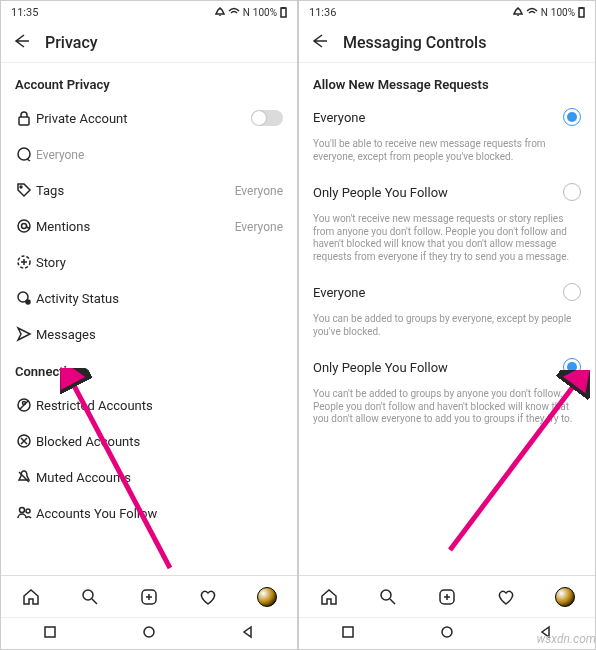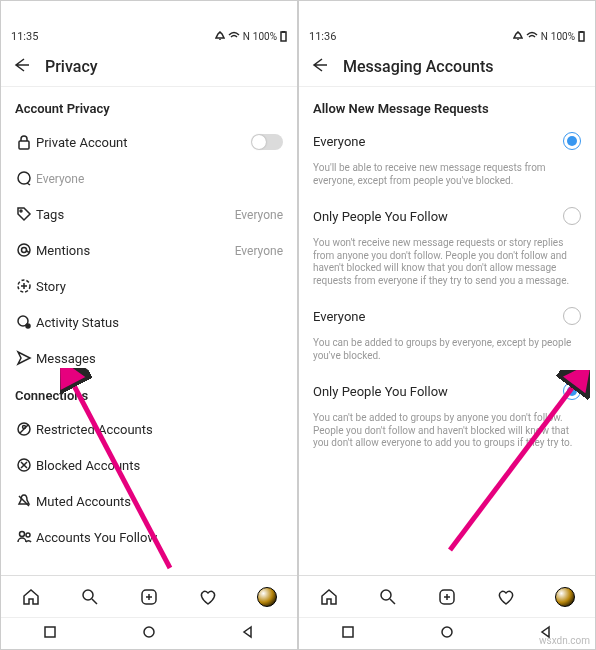--- a/index.html
+++ b/index.html
@@ -20,21 +20,20 @@
     display: flex; flex-direction: column;
     position: relative;
     background:#fff;
   }
   .status-bar {
     height: 22px;
     display: flex; align-items: center; justify-content: space-between;
     padding: 0 10px;
     font-size: 11px;
     color: #333;
-    margin-top: 24px;
   }
   .status-right { display: flex; align-items: center; gap: 3px; font-size: 10px;}
   .app-header {
     height: 40px;
     display: flex; align-items: center;
     padding: 0 10px;
     gap: 14px;
     border-bottom: 1px solid #eee;
   }
   .app-header .title { font-size: 16px; font-weight: 500; }
@@ -91,22 +90,22 @@
   .profile-dot {
     width:20px;height:20px;border-radius:50%;
     background: radial-gradient(circle at 30% 30%, #fff, #b8860b 50%, #000 90%);
     border:1.5px solid #000;
   }
   svg { stroke:#262626; stroke-width:1.5; fill:none; }
   .arrow {
     position:absolute; pointer-events:none;
   }
   .watermark {
-    position:absolute; right:6px; bottom:4px;
-    font-size:10px; color:#bbb;
+    position:absolute; right:0; bottom:4px;
+    font-size:12px; color:#bbb;font-style:italic;
   }
 </style>
 </head>
 <body>
 
 <div class="screens">
 
 <div class="screen">
   <div class="status-bar">
     <span>11:35</span>
@@ -306,21 +305,21 @@
           </svg>
     </span>
   </div>
 
   <div class="app-header">
     <span>
       <svg width="20" height="20">
             <path d="M13 4 L5 10 L13 16 M5 10 H18"></path>
           </svg>
     </span>
-    <span class="title">Messaging Accounts</span>
+    <span class="title">Messaging Controls</span>
   </div>
 
   <div class="content">
     <div class="section-title">Allow New Message Requests</div>
 
     <div class="radio-row">
       <span class="rlabel">Everyone</span>
       <span class="radio checked"></span>
     </div>
     <div class="hint">You'll be able to receive new message requests from everyone, except from people you've blocked.</div>

